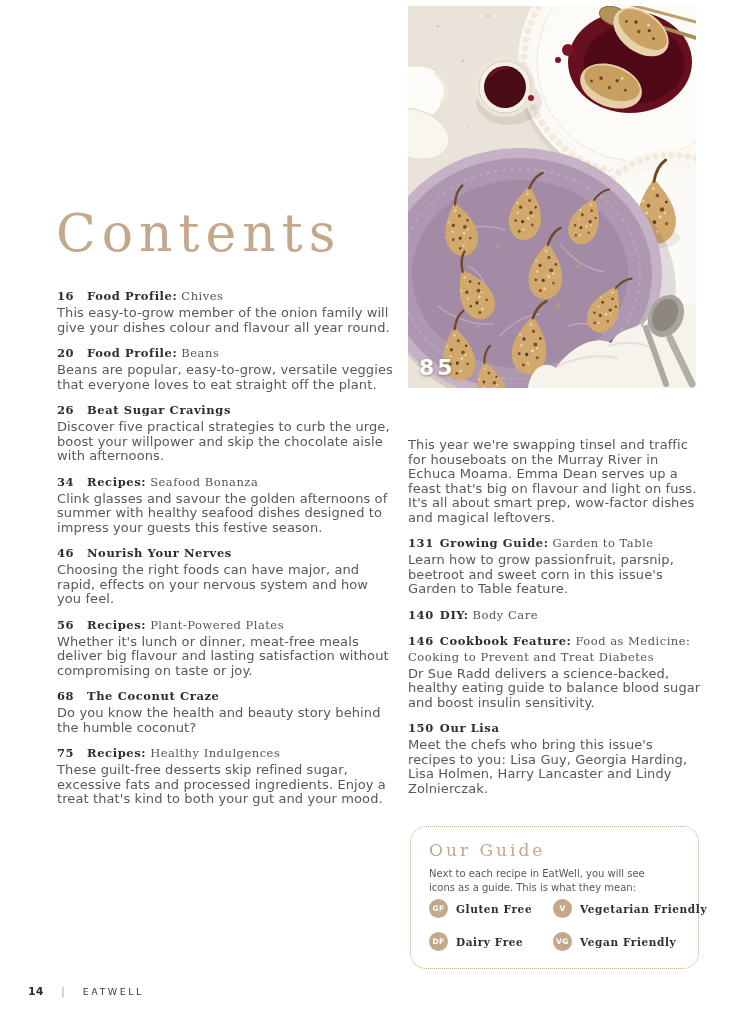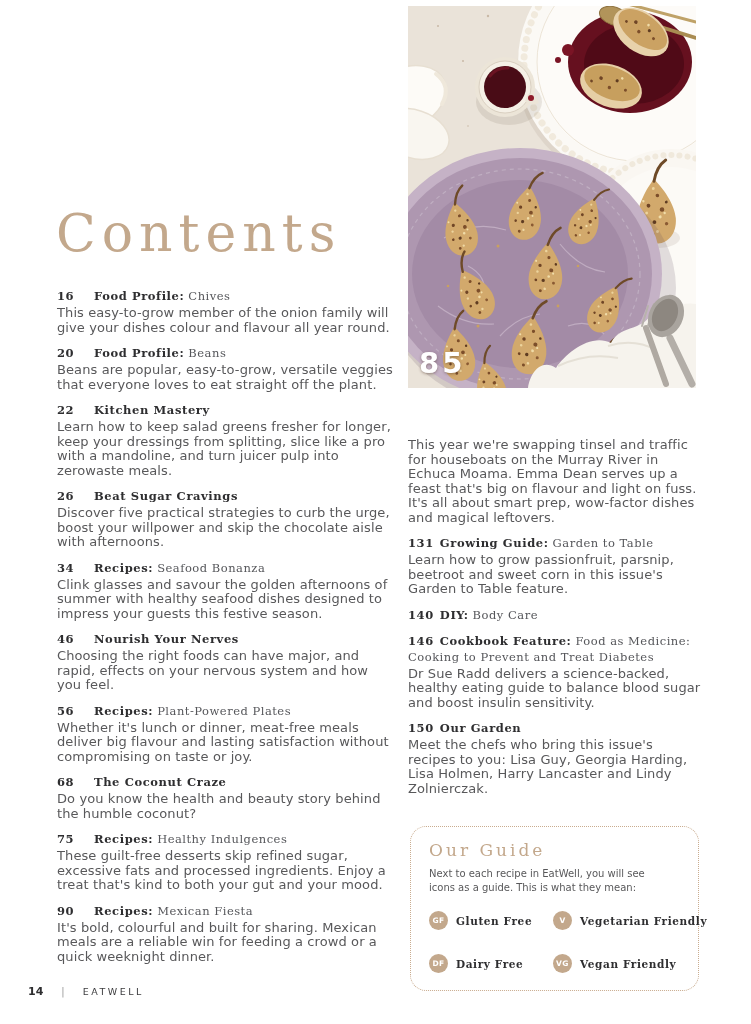--- a/index.html
+++ b/index.html
@@ -14,41 +14,41 @@
 
   
   .col-left{position:absolute;left:57px;top:288px;width:338px;
     display:flex;flex-direction:column;gap:10px;}
   .col-right{position:absolute;left:408px;top:436px;width:294px;
     display:flex;flex-direction:column;gap:10px;}
 
   .entry{}
   .e-head{font-family:"DejaVu Serif",serif;font-size:11.5px;line-height:16px;
     color:#2e2e30;font-weight:700;letter-spacing:.6px;}
-  .e-num{display:inline-block;min-width:20px;margin-right:17px;}
+  .e-num{display:inline-block;min-width:20px;margin-right:10px;}
   .col-right .e-num{min-width:0;margin-right:6px;}
   .e-italic{font-style:italic;margin-right:5px;}
   .e-light{font-weight:400;color:#55565a;margin-left:4px;letter-spacing:.5px;}
   .e-desc{font-size:13px;line-height:14.5px;color:#58585a;margin-top:2px;letter-spacing:.1px;}
   span:empty,div:empty{display:none;}
 
   
   .photo{position:absolute;left:408px;top:6px;width:288px;height:382px;overflow:hidden;}
   .photo svg{display:block;}
   .photo-num{position:absolute;left:11px;bottom:8px;color:#fff;
-    font-size:29px;font-weight:700;letter-spacing:3px;
+    font-size:22px;font-weight:700;letter-spacing:3px;
     font-family:"DejaVu Sans",sans-serif;text-shadow:0 1px 3px rgba(70,45,30,.45);}
 
   
   .guide-box{position:absolute;left:410px;top:826px;width:289px;box-sizing:border-box;
     border:1.5px dotted #c9ac8f;border-radius:16px;padding:13px 18px 17px;background:#fff;}
   .guide-title{font-family:"DejaVu Serif",serif;font-size:17px;letter-spacing:3px;
     color:var(--accent);margin-bottom:7px;}
   .guide-intro{font-size:10px;line-height:14px;color:#58585a;max-width:236px;}
-  .badges{display:grid;grid-template-columns:118px auto;gap:24px 6px;margin-top:16px;}
+  .badges{display:grid;grid-template-columns:118px auto;gap:14px 6px;margin-top:4px;}
   .badge{display:flex;align-items:center;}
   .badge-circle{flex:0 0 19px;width:19px;height:19px;border-radius:50%;
     background:var(--accent);color:#fff;font-size:7.5px;font-weight:700;
     display:flex;align-items:center;justify-content:center;letter-spacing:.4px;}
   .badge-label{margin-left:8px;font-family:"DejaVu Serif",serif;font-weight:700;
     font-size:10.5px;color:#2e2e30;letter-spacing:.6px;white-space:nowrap;}
 
   
   .footer{position:absolute;left:28px;top:985px;display:flex;align-items:baseline;gap:18px;}
   .footer-num{font-weight:700;font-size:11px;color:#2e2e30;}
@@ -223,24 +223,20 @@
   <div class="col-left">
     <div class="entry">
       <div class="e-head"><span class="e-num">16</span><span>Food Profile:</span><span class="e-light">Chives</span></div>
       <div class="e-desc">This easy-to-grow member of the onion family will give your dishes colour and flavour all year round.</div>
     </div>
     <div class="entry">
       <div class="e-head"><span class="e-num">20</span><span>Food Profile:</span><span class="e-light">Beans</span></div>
       <div class="e-desc">Beans are popular, easy-to-grow, versatile veggies that everyone loves to eat straight off the plant.</div>
     </div>
     <div class="entry">
-      <div class="e-head"><span class="e-num">22</span><span>Kitchen Mastery</span></div>
-      <div class="e-desc">Learn how to keep salad greens fresher for longer, keep your dressings from splitting, slice like a pro with a mandoline, and turn juicer pulp into zerowaste meals.</div>
-    </div>
-    <div class="entry">
       <div class="e-head"><span class="e-num">26</span><span>Beat Sugar Cravings</span></div>
       <div class="e-desc">Discover five practical strategies to curb the urge, boost your willpower and skip the chocolate aisle with afternoons.</div>
     </div>
     <div class="entry">
       <div class="e-head"><span class="e-num">34</span><span>Recipes:</span><span class="e-light">Seafood Bonanza</span></div>
       <div class="e-desc">Clink glasses and savour the golden afternoons of summer with healthy seafood dishes designed to impress your guests this festive season.</div>
     </div>
     <div class="entry">
       <div class="e-head"><span class="e-num">46</span><span>Nourish Your Nerves</span></div>
       <div class="e-desc">Choosing the right foods can have major, and rapid, effects on your nervous system and how you feel.</div>
@@ -250,24 +246,20 @@
       <div class="e-desc">Whether it's lunch or dinner, meat-free meals deliver big flavour and lasting satisfaction without compromising on taste or joy.</div>
     </div>
     <div class="entry">
       <div class="e-head"><span class="e-num">68</span><span>The Coconut Craze</span></div>
       <div class="e-desc">Do you know the health and beauty story behind the humble coconut?</div>
     </div>
     <div class="entry">
       <div class="e-head"><span class="e-num">75</span><span>Recipes:</span><span class="e-light">Healthy Indulgences</span></div>
       <div class="e-desc">These guilt-free desserts skip refined sugar, excessive fats and processed ingredients. Enjoy a treat that's kind to both your gut and your mood.</div>
     </div>
-    <div class="entry">
-      <div class="e-head"><span class="e-num">90</span><span>Recipes:</span><span class="e-light">Mexican Fiesta</span></div>
-      <div class="e-desc">It's bold, colourful and built for sharing. Mexican meals are a reliable win for feeding a crowd or a quick weeknight dinner.</div>
-    </div>
   </div>
 
   <div class="col-right">
     <div class="entry">
       <div class="e-desc">This year we're swapping tinsel and traffic for houseboats on the Murray River in Echuca Moama. Emma Dean serves up a feast that's big on flavour and light on fuss. It's all about smart prep, wow-factor dishes and magical leftovers.</div>
     </div>
     <div class="entry">
       <div class="e-head"><span class="e-num">131</span><span>Growing Guide:</span><span class="e-light">Garden to Table</span>
         
       </div>
@@ -278,21 +270,21 @@
         
       </div>
     </div>
     <div class="entry">
       <div class="e-head"><span class="e-num">146</span><span>Cookbook Feature:</span><span class="e-light">Food as Medicine: Cooking to Prevent and Treat Diabetes</span>
         
       </div>
       <div class="e-desc">Dr Sue Radd delivers a science-backed, healthy eating guide to balance blood sugar and boost insulin sensitivity.</div>
     </div>
     <div class="entry">
-      <div class="e-head"><span class="e-num">150</span><span>Our Garden</span>
+      <div class="e-head"><span class="e-num">150</span><span>Our Lisa</span>
         
       </div>
       <div class="e-desc">Meet the chefs who bring this issue's recipes to you: Lisa Guy, Georgia Harding, Lisa Holmen, Harry Lancaster and Lindy Zolnierczak.</div>
     </div>
   </div>
 
   <div class="guide-box">
     <div class="guide-title">Our Guide</div>
     <div class="guide-intro">Next to each recipe in EatWell, you will see icons as a guide. This is what they mean:</div>
     <div class="badges">

